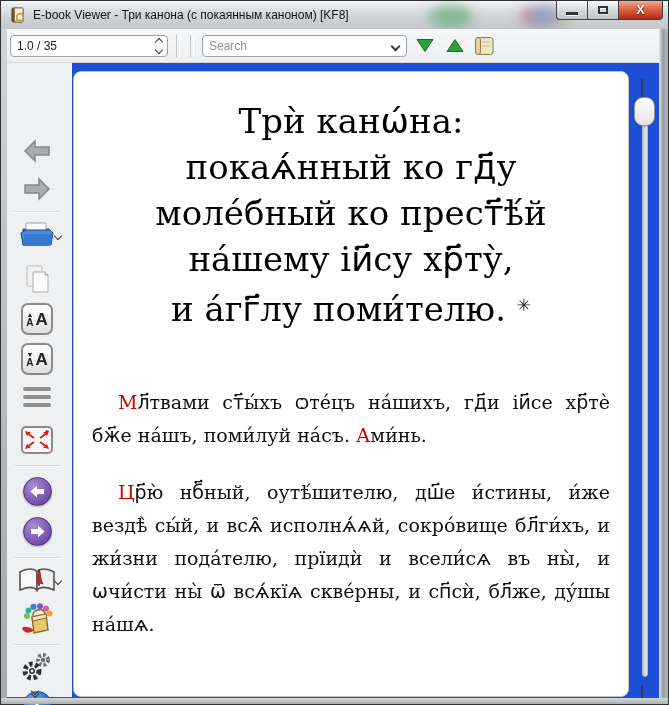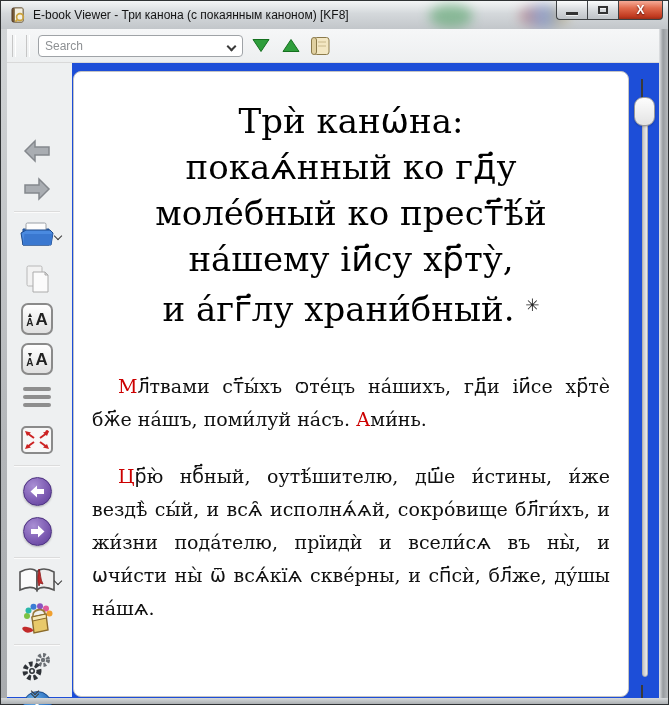--- a/index.html
+++ b/index.html
@@ -75,21 +75,21 @@
   .font-btn .arr{font-size:7px;line-height:7px;color:#222}
   .font-btn .a-sm{font-size:10px;line-height:10px;font-weight:bold;color:#222}
   .font-btn .a-lg{font-size:17px;line-height:17px;font-weight:bold;color:#222}
 
   
   .page{position:absolute;left:72px;top:70px;width:556px;height:626px;background:#fff;
     border:1px solid #c4c4c4;border-radius:8px;box-sizing:border-box;
     padding:26px 18px 0;overflow:hidden}
   .cs{font-family:"DejaVu Serif","DejaVu Sans",serif}
   .h-line{text-align:center;font-size:34px;line-height:46px;color:#000;white-space:nowrap}
-  .heading{margin-bottom:38px}
+  .heading{margin-bottom:54px}
   .star-black{font-size:17px;vertical-align:10px;color:#222;letter-spacing:0}
   .body-par{font-size:19px;line-height:33px;color:#101010;text-align:justify;
     text-indent:26px;margin:0 0 24px 0}
   .red{color:#cc0000}
 
   
   .slider-track{position:absolute;left:641px;top:96px;width:6px;height:580px;
     background:linear-gradient(to right,#c6c6c6,#ececec);border:1px solid #b2b2b2;border-radius:4px;box-sizing:border-box}
   .slider-thumb{position:absolute;left:633px;top:96px;width:19px;height:27px;
     background:linear-gradient(#fdfdfd,#e3e3e3);border:1px solid #9a9a9a;border-radius:9px;
@@ -128,20 +128,27 @@
       <div class="wbtn wbtn-max">
           <span class="glyph-max"></span>
         </div>
       <div class="wbtn wbtn-close">
           <span class="glyph-close">X</span>
         </div>
     </div>
   </div>
 
   <div class="toolbar">
+    <div class="spin-wrap">
+      <input class="field" value="1.0 / 35" style="">
+      <div class="stepper">
+        <span class="chev chev-up sm"></span>
+        <span class="chev chev-down sm"></span>
+      </div>
+    </div>
     <div class="tsep"></div>
     <div class="tsep"></div>
     <div class="search-wrap">
       <input class="field" placeholder="Search" style="">
       <span class="chev chev-down search-chev"></span>
     </div>
     <div class="tb-icon">
       <svg width="18" height="15" viewBox="0 0 18 15">
         <polygon points="1,1.5 17,1.5 9,13.5" fill="#2f9e3c" stroke="#15701f"></polygon>
       </svg>
@@ -316,21 +323,21 @@
     <span class="chev chev-down sm"></span>
   </div>
 
   <div class="page">
     <div class="heading cs">
       <div class="h-line">Трѝ канѡ́на:</div>
       <div class="h-line">покаѧ́нный ко гд҃у</div>
       <div class="h-line">моле́бный ко прест҃ѣ́й</div>
       <div class="h-line">на́шему іи҃су хр҃ту̀,</div>
       <div class="h-line">
-        <span>и а́гг҃лу храни́бный.</span>
+        <span>и а́гг҃лу поми́телю.</span>
         <span class="star-black">✳</span>
       </div>
     </div>
 
     <p class="body-par cs"><span class="red">М</span><span>л҃твами ст҃ы́хъ ѻте́цъ на́шихъ, гд҃и іи҃се хр҃тѐ бж҃е на́шъ, поми́луй на́съ. </span><span class="red">А</span><span>ми́нь.</span></p>
 
 
     <p class="body-par cs"><span class="red">Ц</span><span>р҃ю̀ нб҃ный, оутѣ́шителю, дш҃е и́стины, и́же вездѣ̀ сы́й, и всѧ̑ исполнѧ́ѧй, сокро́вище бл҃ги́хъ, и жи́зни пода́телю, прїидѝ и всели́сѧ въ ны̀, и ѡчи́сти ны̀ ѿ всѧ́кїѧ скве́рны, и сп҃сѝ, бл҃же, ду́шы на́шѧ. </span></p>
   </div>
 

